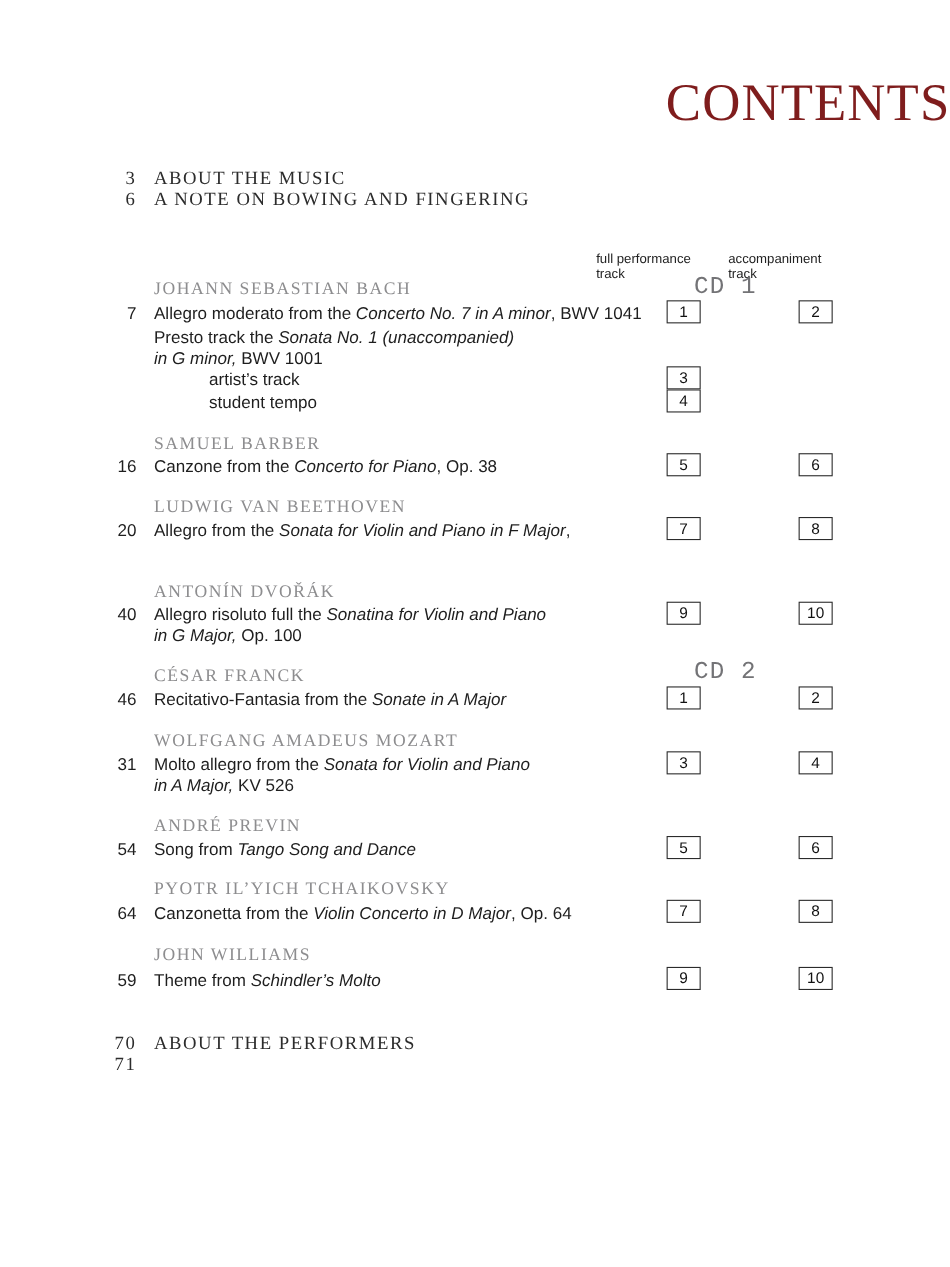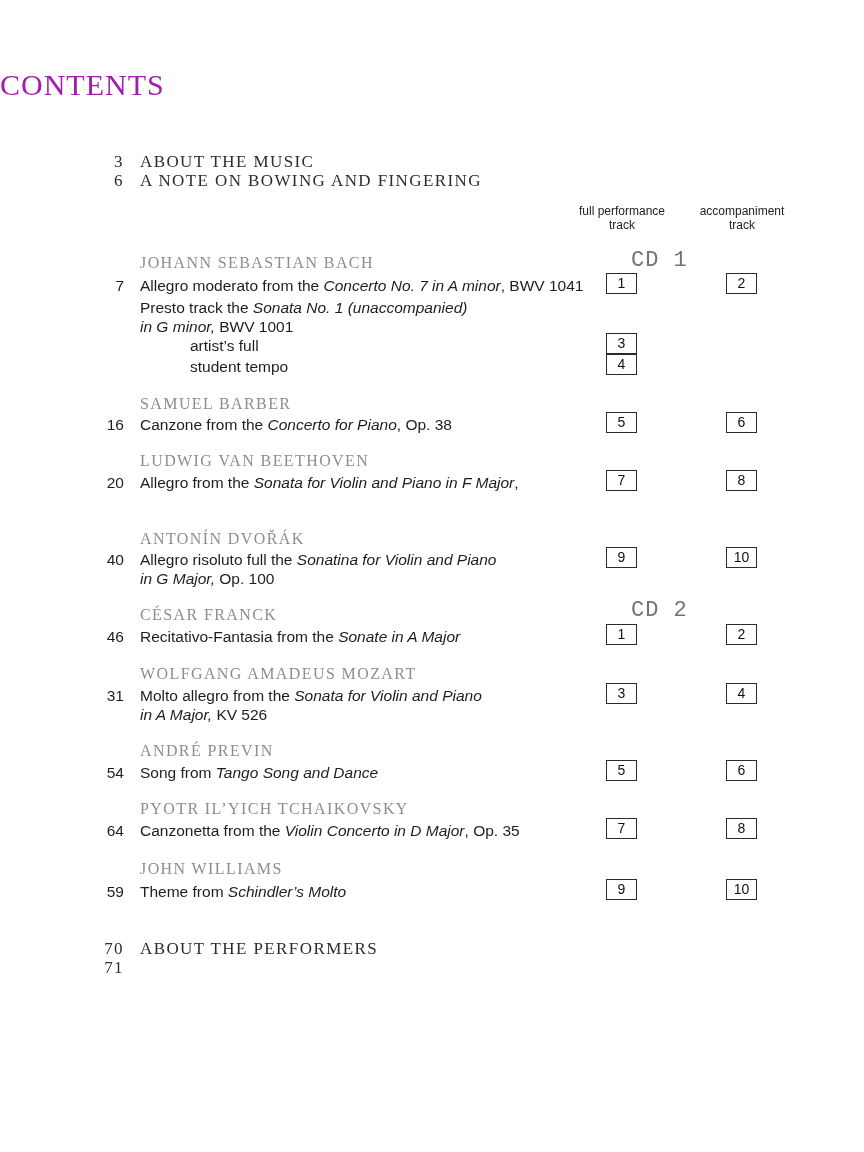--- a/index.html
+++ b/index.html
@@ -1,38 +1,38 @@
 <!DOCTYPE html>
 <html><head>
 <meta charset="utf-8">
 <style>
   html,body{margin:0;padding:0;background:#e8e8e8;}
   .page{position:relative;width:864px;height:1152px;background:#ffffff;overflow:hidden;
         font-family:"Liberation Sans",sans-serif;color:#1e1e1e;}
-  .title{position:absolute;left:0;top:70px;width:100%;text-align:left;
-         font-family:"Liberation Serif",serif;font-size:30px;line-height:1;
-         color:#a21caf;letter-spacing:1px;}
+  .title{position:absolute;left:0;top:70px;width:100%;text-align:right;
+         font-family:"Liberation Serif",serif;font-size:48px;line-height:1;
+         color:#7f1d1d;letter-spacing:1px;}
   .fm-row{position:absolute;left:0;width:100%;height:22px;
           font-family:"Liberation Serif",serif;font-size:17px;line-height:20px;
           letter-spacing:1.4px;color:#2c2c2c;}
   .row{position:absolute;left:0;width:100%;height:20px;font-size:15.5px;line-height:19px;}
   .pagenum{position:absolute;left:78px;width:46px;text-align:right;}
   .entry{position:absolute;left:140px;white-space:nowrap;}
   .entry i{font-style:italic;}
   .entry.tempo{left:190px;}
   .composer{position:absolute;left:140px;font-family:"Liberation Serif",serif;
             font-size:16px;line-height:1;letter-spacing:1.4px;color:#8d8d8f;white-space:nowrap;}
   .cd-label{position:absolute;left:631px;width:100px;
             font-family:Liberation Mono, monospace;font-size:22px;line-height:1;
             letter-spacing:1px;color:#737376;}
   .box{position:absolute;top:-3px;width:29px;height:19px;border:1.5px solid #2b2b2b;
        text-align:center;line-height:19px;font-size:14px;color:#111;background:#fff;}
   .box.full{left:606px;}
   .box.acc{left:726px;}
-  .col-header{position:absolute;top:204px;width:160px;text-align:center;
+  .col-header{position:absolute;top:228px;width:160px;
               font-size:12px;line-height:14px;color:#222;}
 </style>
 </head>
 <body>
 
 <div class="page">
 
   <div class="title">CONTENTS</div>
 
   <div class="fm-row" style="top:152px">
@@ -62,21 +62,21 @@
     <span class="box full">1</span>
     <span class="box acc">2</span>
   </div>
   <div class="row" style="top:298px">
     <span class="entry"><span>Presto track the </span><i>Sonata No. 1 (unaccompanied)</i><span></span></span>
   </div>
   <div class="row" style="top:317px">
     <span class="entry"><span></span><i>in G minor,</i><span> BWV 1001</span></span>
   </div>
   <div class="row" style="top:336px">
-    <span class="entry tempo">artist’s full</span>
+    <span class="entry tempo">artist’s track</span>
     <span class="box full">3</span>
   </div>
   <div class="row" style="top:357px">
     <span class="entry tempo">student tempo</span>
     <span class="box full">4</span>
   </div>
 
   <div class="composer" style="top:396px">SAMUEL BARBER</div>
   <div class="row" style="top:415px">
     <span class="pagenum">16</span>
@@ -129,21 +129,21 @@
   <div class="row" style="top:763px">
     <span class="pagenum">54</span>
     <span class="entry"><span>Song from </span><i>Tango Song and Dance</i><span></span></span>
     <span class="box full">5</span>
     <span class="box acc">6</span>
   </div>
 
   <div class="composer" style="top:801px">PYOTR IL’YICH TCHAIKOVSKY</div>
   <div class="row" style="top:821px">
     <span class="pagenum">64</span>
-    <span class="entry"><span>Canzonetta from the </span><i>Violin Concerto in D Major</i><span>, Op. 35</span></span>
+    <span class="entry"><span>Canzonetta from the </span><i>Violin Concerto in D Major</i><span>, Op. 64</span></span>
     <span class="box full">7</span>
     <span class="box acc">8</span>
   </div>
 
   <div class="composer" style="top:861px">JOHN WILLIAMS</div>
   <div class="row" style="top:882px">
     <span class="pagenum">59</span>
     <span class="entry"><span>Theme from </span><i>Schindler’s Molto</i><span></span></span>
     <span class="box full">9</span>
     <span class="box acc">10</span>

